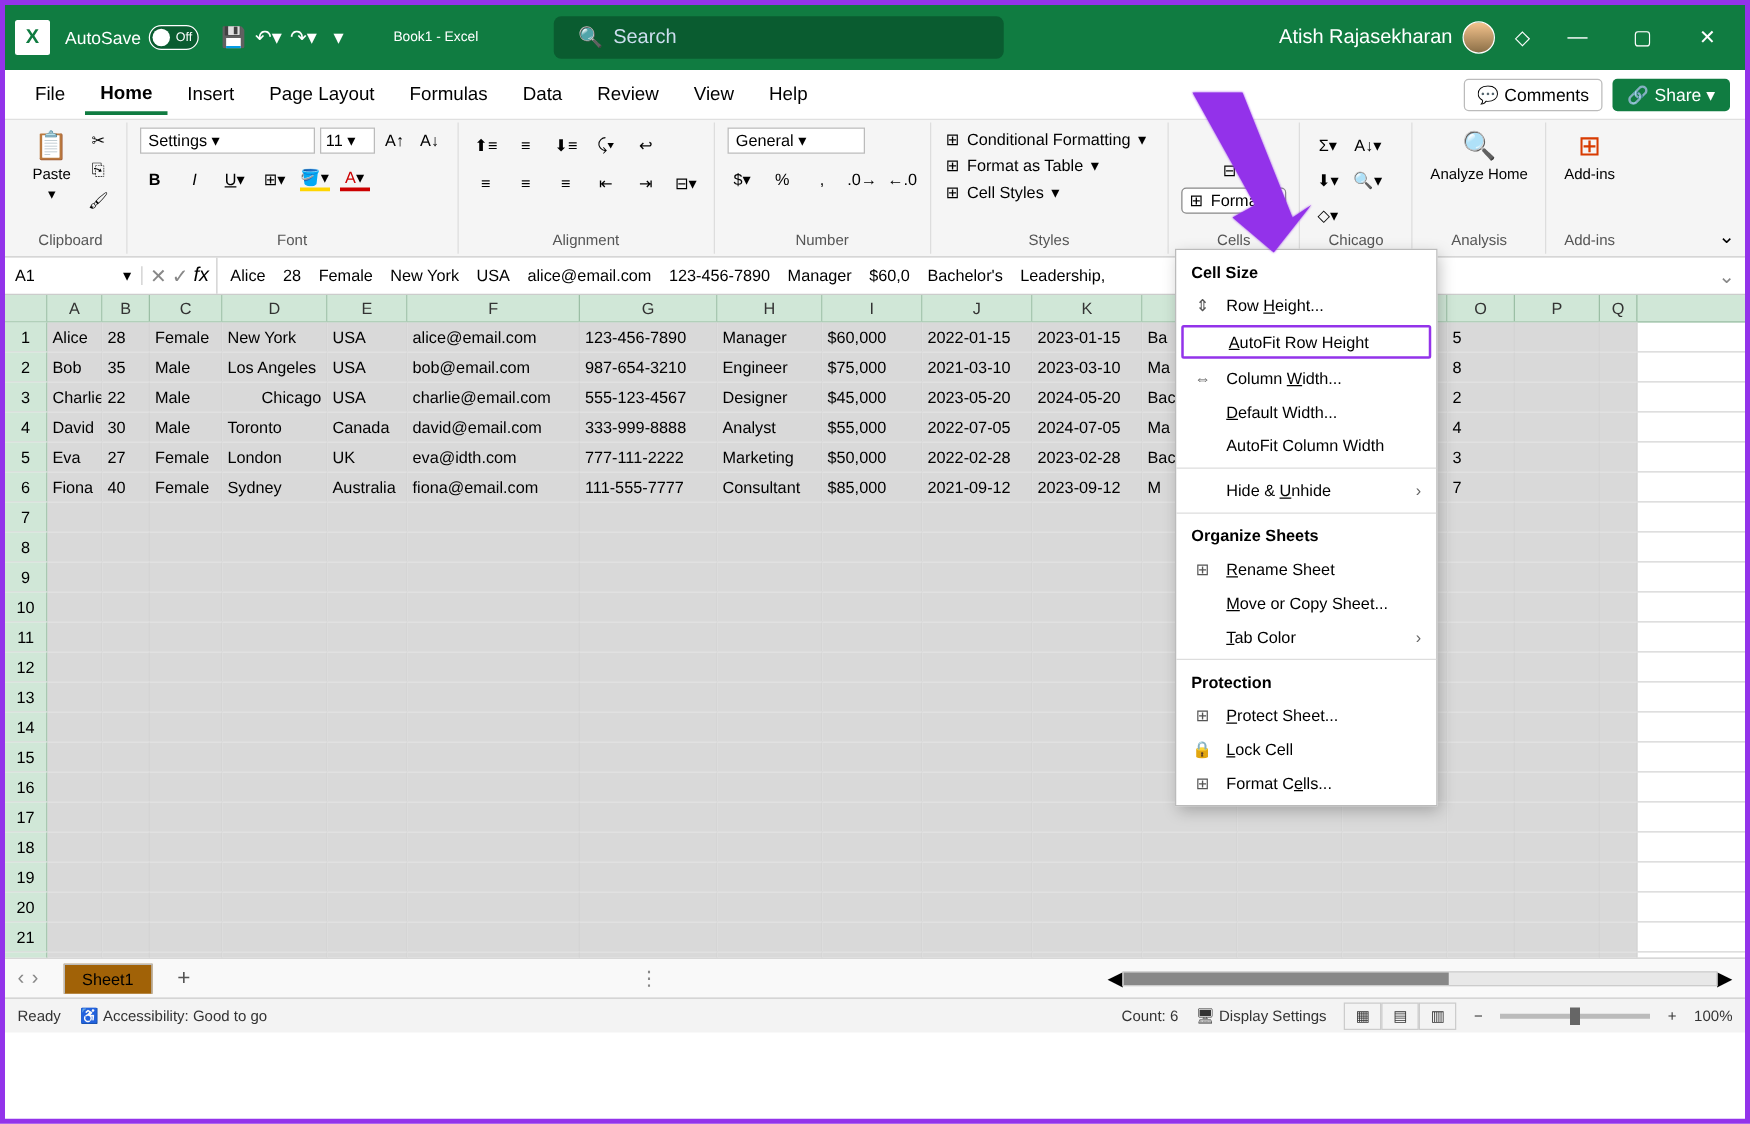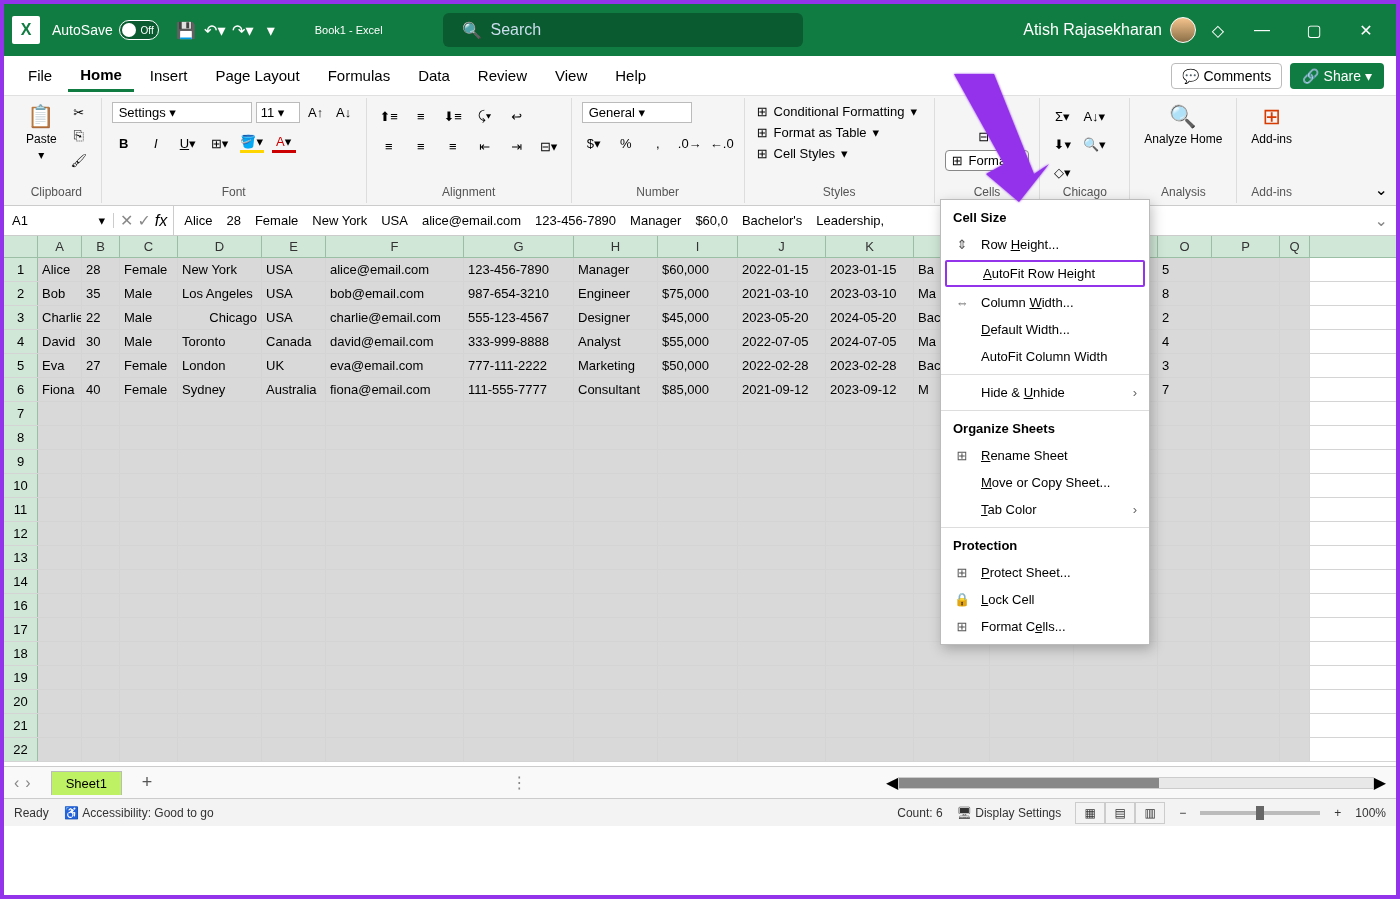--- a/index.html
+++ b/index.html
@@ -68,21 +68,21 @@
 .fm-sep { height: 1px; background: #ddd; margin: 4px 0; }
 .fm-icon { width: 18px; text-align: center; color: #555; }
 .fm-arrow { margin-left: auto; color: #666; }
 
 
 .annotation-arrow { position: absolute; left: 920px; top: 60px; z-index: 60; pointer-events: none; }
 
 
 .sheet-bar { height: 32px; border-top: 1px solid #ccc; display: flex; align-items: center; padding: 0 10px; background: #f9f9f9; }
 .sheet-nav { display: flex; gap: 6px; color: #888; }
-.sheet-tab { border: 1px solid #bbb; border-bottom: none; padding: 4px 14px; font-size: 13px; background: #bef264; margin-left: 20px; cursor:pointer;}
+.sheet-tab { border: 1px solid #bbb; border-bottom: none; padding: 4px 14px; font-size: 13px; background: #a16207; margin-left: 20px; cursor:pointer;}
 .add-sheet { margin-left: 20px; font-size: 18px; color: #555; cursor:pointer;}
 .hscroll { margin-left: auto; width: 500px; height: 14px; display: flex; align-items: center; }
 .hscroll .track { flex: 1; height: 12px; background: #e8e8e8; border: 1px solid #ccc; position: relative;}
 .hscroll .thumb { position: absolute; left: 0; width: 260px; height: 10px; background: #888; }
 
 
 .status-bar { height: 28px; background: #f3f3f3; border-top: 1px solid #ccc; display: flex; align-items: center; padding: 0 10px; font-size: 12px; color: #333; gap: 16px;}
 .status-bar .right { margin-left: auto; display: flex; align-items: center; gap: 14px;}
 .view-btns { display: flex; }
 .vb { width: 30px; height: 22px; border: 1px solid #ccc; display: flex; align-items: center; justify-content: center; cursor:pointer;}
@@ -378,21 +378,21 @@
         <div class="cell" style="width: 68px;"></div>
         <div class="cell" style="width: 30px;"></div>
       </div>
       <div class="row">
         <div class="rh">5</div>
         <div class="cell" style="width: 44px;">Eva</div>
         <div class="cell" style="width: 38px;">27</div>
         <div class="cell" style="width: 58px;">Female</div>
         <div class="cell" style="width: 84px;">London</div>
         <div class="cell" style="width: 64px;">UK</div>
-        <div class="cell" style="width: 138px;">eva@email.com</div>
+        <div class="cell" style="width: 138px;">eva@idth.com</div>
         <div class="cell" style="width: 110px;">777-111-2222</div>
         <div class="cell" style="width: 84px;">Marketing</div>
         <div class="cell" style="width: 80px;">$50,000</div>
         <div class="cell" style="width: 88px;">2022-02-28</div>
         <div class="cell" style="width: 88px;">2023-02-28</div>
         <div class="cell" style="width: 76px; background: rgb(217, 217, 217);">Bacl</div>
         <div class="cell" style="width: 84px; background: rgb(217, 217, 217);"></div>
         <div class="cell" style="width: 84px; background: rgb(217, 217, 217);"></div>
         <div class="cell" style="width: 54px;">3</div>
         <div class="cell" style="width: 68px;"></div>
@@ -572,20 +572,40 @@
         <div class="cell" style="width: 88px;"></div>
         <div class="cell" style="width: 88px;"></div>
         <div class="cell" style="width: 76px;"></div>
         <div class="cell" style="width: 84px;"></div>
         <div class="cell" style="width: 84px;"></div>
         <div class="cell" style="width: 54px;"></div>
         <div class="cell" style="width: 68px;"></div>
         <div class="cell" style="width: 30px;"></div>
       </div>
       <div class="row">
+        <div class="rh">15</div>
+        <div class="cell" style="width: 44px;"></div>
+        <div class="cell" style="width: 38px;"></div>
+        <div class="cell" style="width: 58px;"></div>
+        <div class="cell" style="width: 84px;"></div>
+        <div class="cell" style="width: 64px;"></div>
+        <div class="cell" style="width: 138px;"></div>
+        <div class="cell" style="width: 110px;"></div>
+        <div class="cell" style="width: 84px;"></div>
+        <div class="cell" style="width: 80px;"></div>
+        <div class="cell" style="width: 88px;"></div>
+        <div class="cell" style="width: 88px;"></div>
+        <div class="cell" style="width: 76px;"></div>
+        <div class="cell" style="width: 84px;"></div>
+        <div class="cell" style="width: 84px;"></div>
+        <div class="cell" style="width: 54px;"></div>
+        <div class="cell" style="width: 68px;"></div>
+        <div class="cell" style="width: 30px;"></div>
+      </div>
+      <div class="row">
         <div class="rh">16</div>
         <div class="cell" style="width: 44px;"></div>
         <div class="cell" style="width: 38px;"></div>
         <div class="cell" style="width: 58px;"></div>
         <div class="cell" style="width: 84px;"></div>
         <div class="cell" style="width: 64px;"></div>
         <div class="cell" style="width: 138px;"></div>
         <div class="cell" style="width: 110px;"></div>
         <div class="cell" style="width: 84px;"></div>
         <div class="cell" style="width: 80px;"></div>

